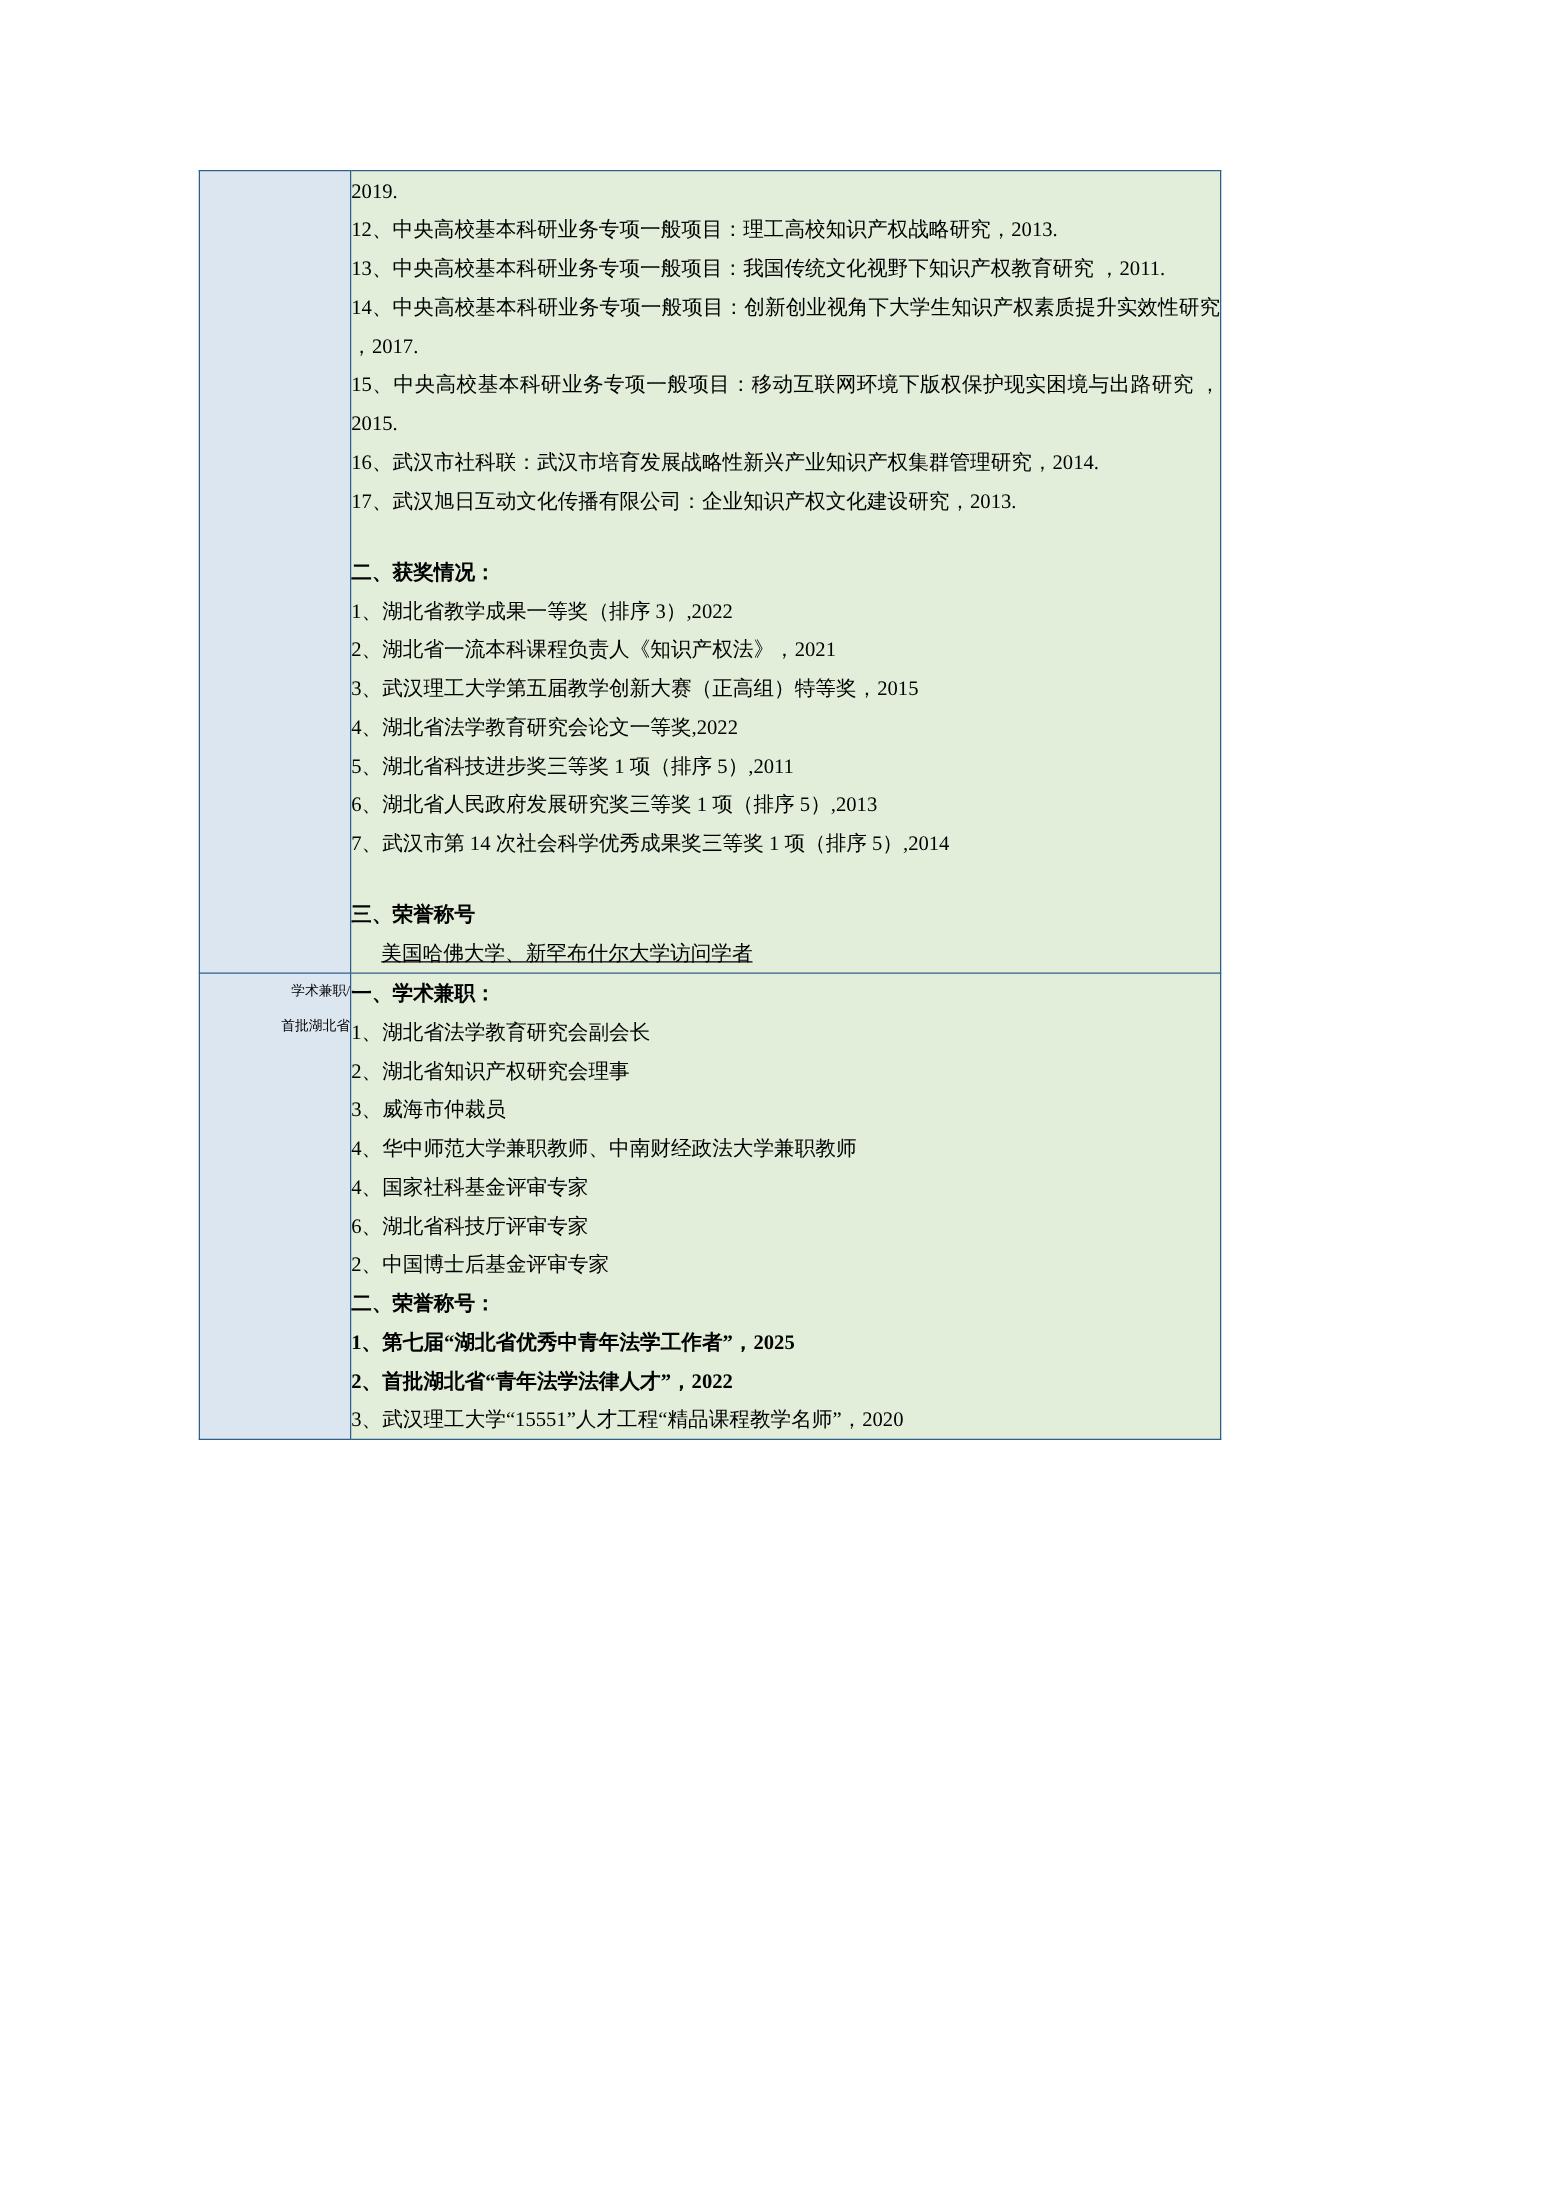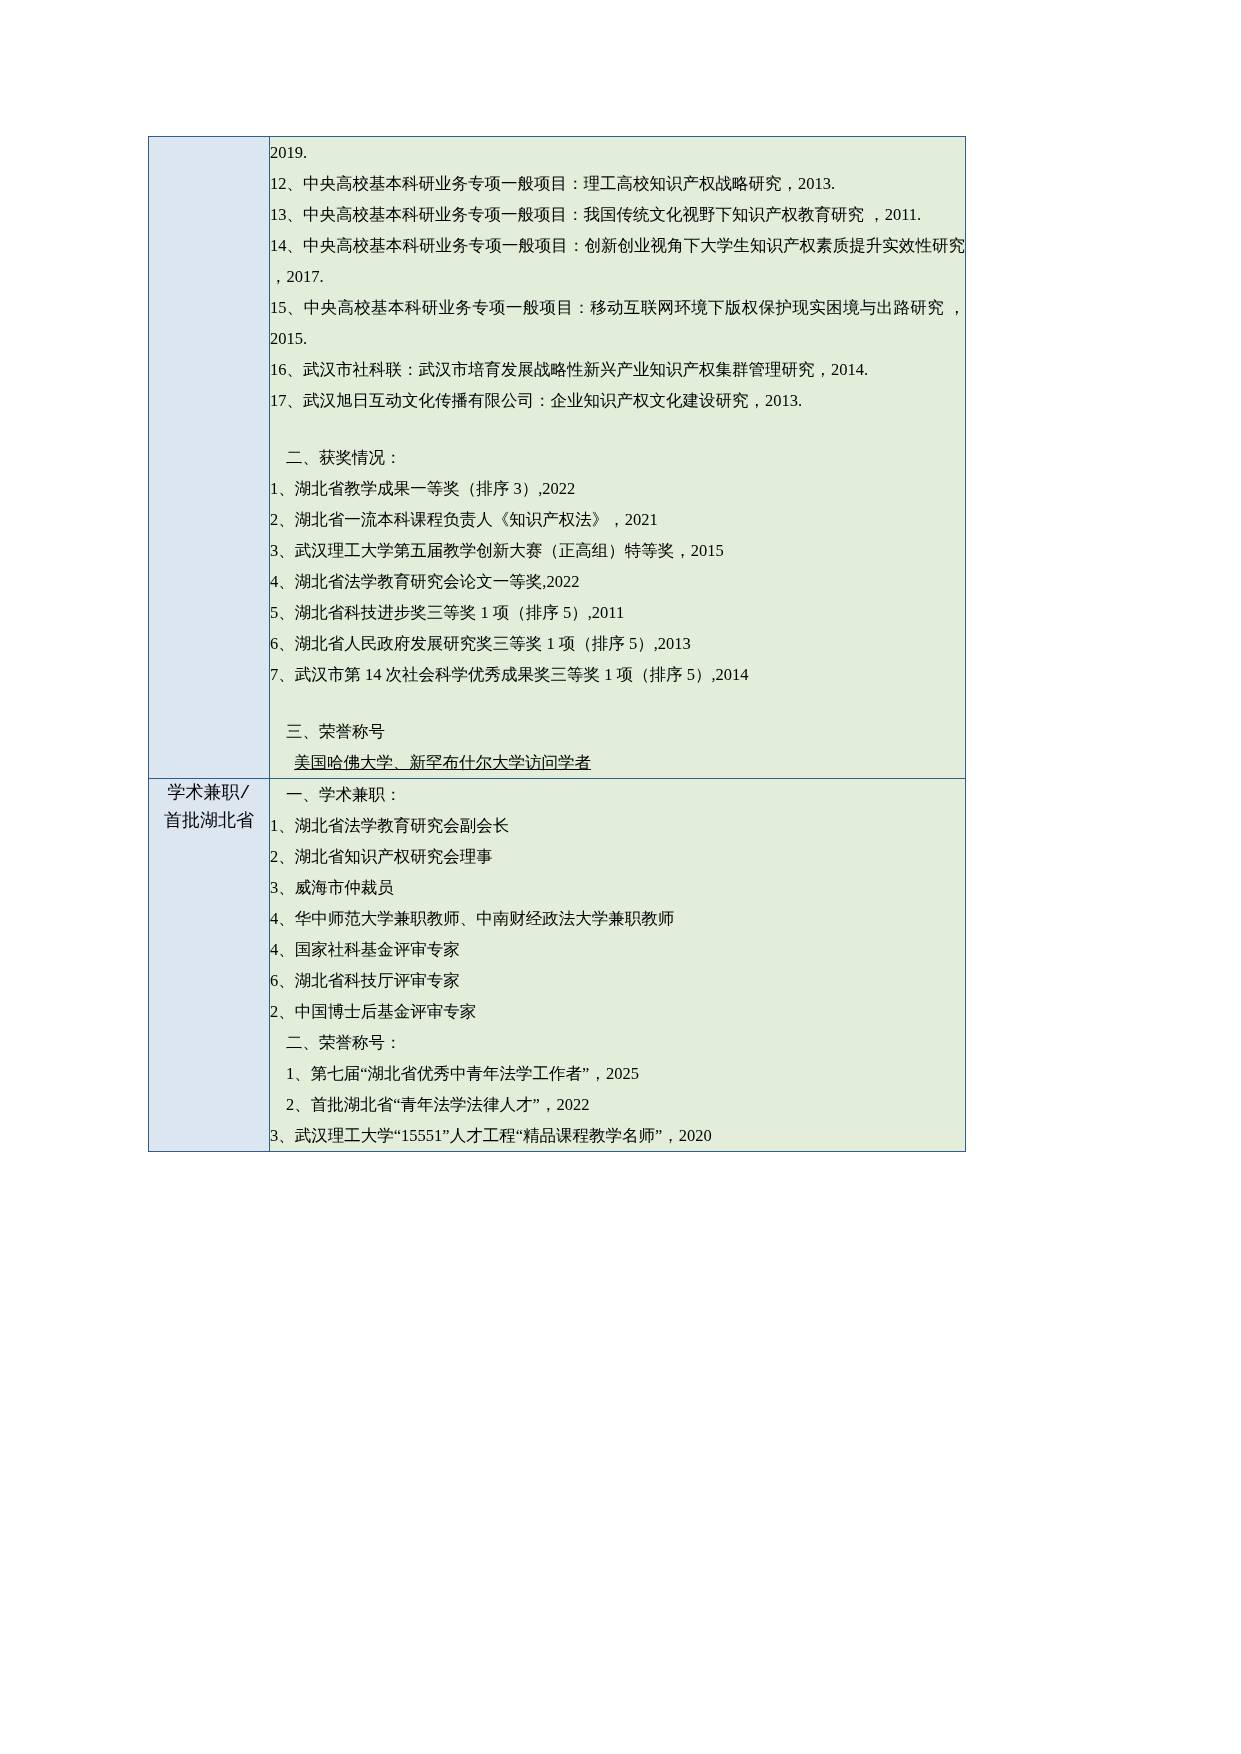--- a/index.html
+++ b/index.html
@@ -9,63 +9,61 @@
   }
   body {
     width: 1241px;
     height: 1754px;
     font-family: "Liberation Serif", "DejaVu Serif", serif;
     color: #000000;
     position: relative;
   }
   .page {
     position: absolute;
-    left: 0; top: 0;
+    left: 11px; top: 0;
     width: 1147px;
     height: 1754px;
     box-sizing: border-box;
   }
   table.doc-table {
     position: absolute;
     left: 148px;
     top: 136px;
     width: 818px;
     border-collapse: collapse;
     table-layout: fixed;
   }
   table.doc-table td {
     border: 1px solid #2e5f8a;
     vertical-align: top;
     padding: 0;
   }
   td.label-cell {
     width: 120px;
     background: #dce6f1;
-    text-align: center;
+    text-align: right;
     vertical-align: middle;
-    font-size: 18px;
+    font-size: 11px;
     line-height: 28px;
     color: #000;
     padding: 4px 6px;
-    font-family: Liberation Mono, monospace;
   }
   td.content-cell {
     background: #e2eeda;
     padding: 8px 10px 14px 10px;
   }
   .line {
     font-size: 16.5px;
     line-height: 31px;
     color: #000;
     text-align: justify;
     white-space: normal;
   }
   .line.bold {
-    font-weight: normal;
-    margin-left: 16px;
+    font-weight: bold;
   }
   .line.indent {
     text-indent: 24px;
     text-decoration: underline;
   }
   .spacer {
     height: 26px;
   }
   .label-line {
     display: block;

